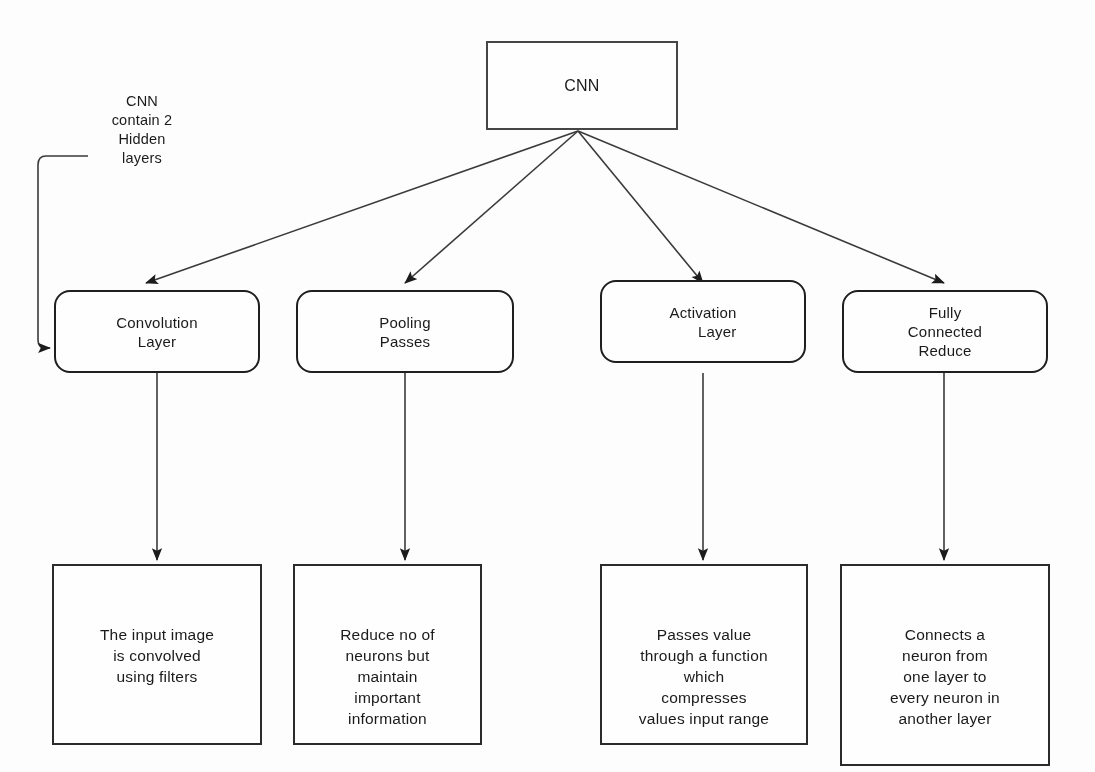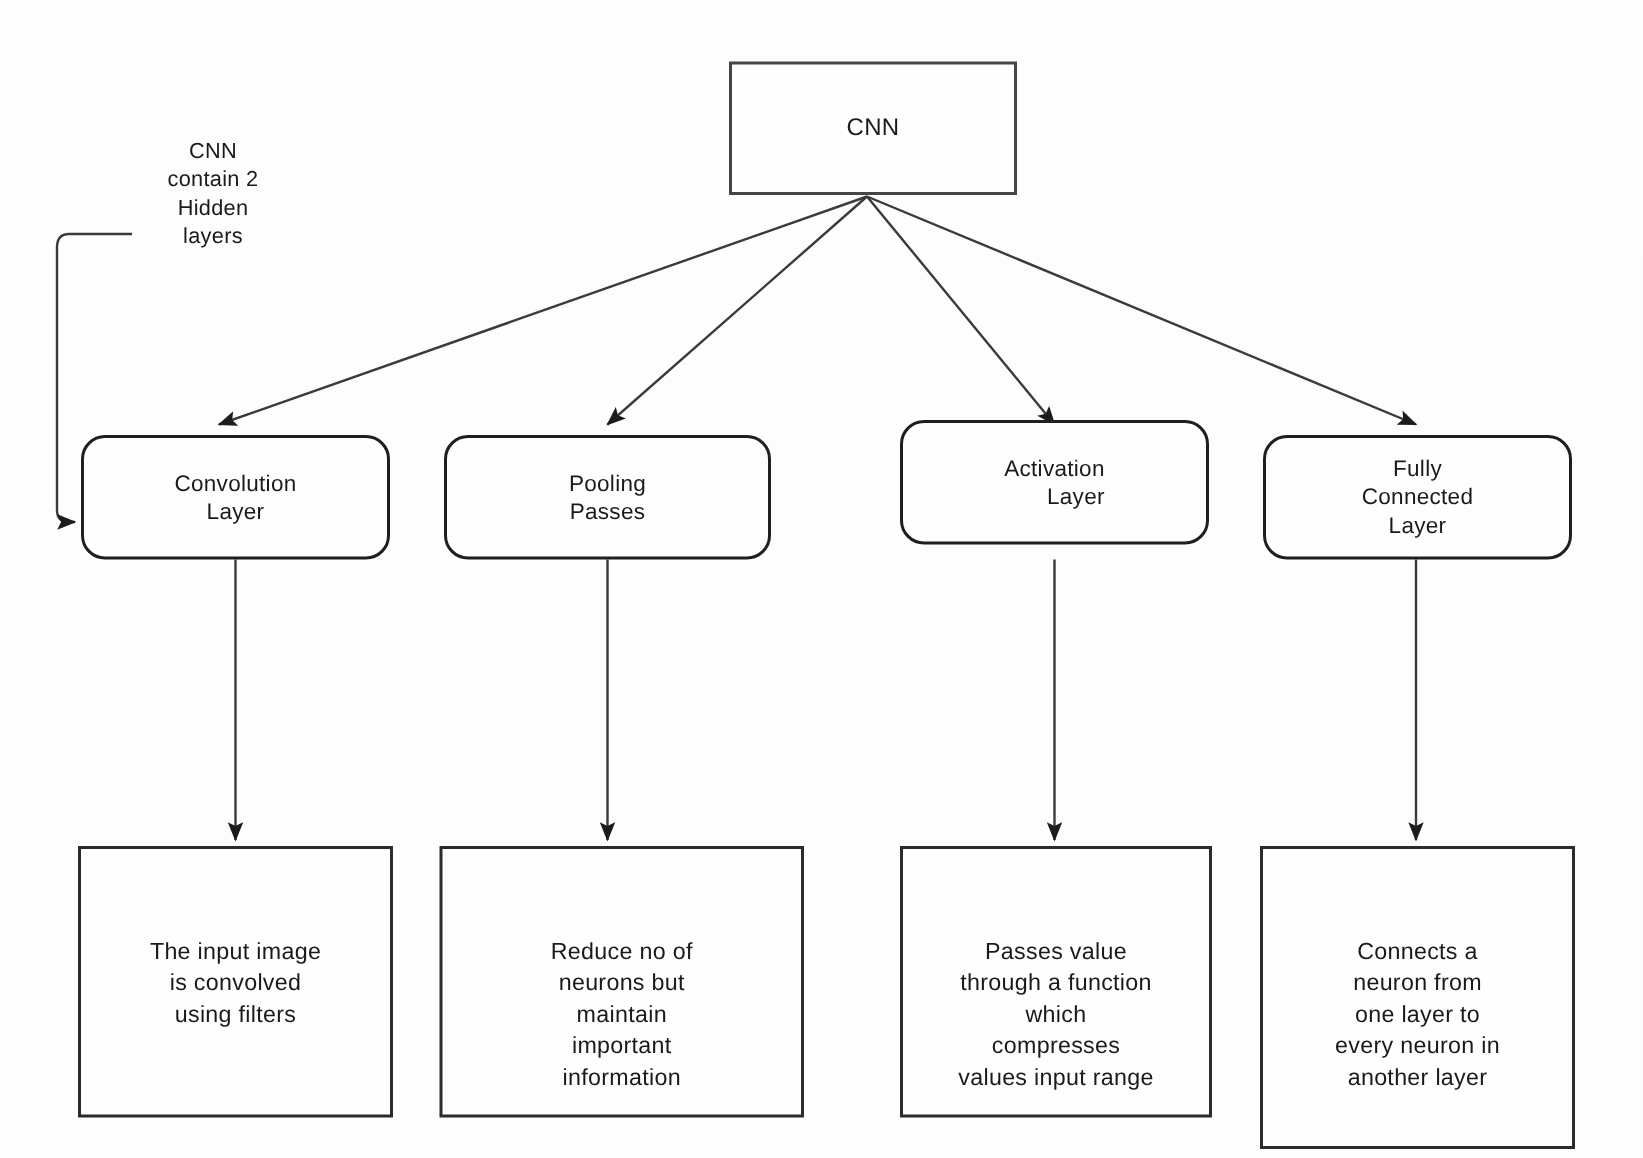--- a/index.html
+++ b/index.html
@@ -118,30 +118,30 @@
   </div>
 
   <div class="node-box node-layer" style="left:600px; top:280px; width:206px; height:83px;text-align:right;">
     <span class="node-label">Activation
 Layer</span>
   </div>
 
   <div class="node-box node-layer" style="left:842px; top:290px; width:206px; height:83px;">
     <span class="node-label">Fully
 Connected
-Layer</span>
+Reduce</span>
   </div>
 
   <div class="node-box node-desc" style="left:52px; top:564px; width:210px; height:181px;">
     <span class="node-label">The input image
 is convolved
 using filters</span>
   </div>
 
-  <div class="node-box node-desc" style="left:293px; top:564px; width:243px; height:181px;">
+  <div class="node-box node-desc" style="left:293px; top:564px; width:189px; height:181px;">
     <span class="node-label">Reduce no of
 neurons but
 maintain
 important
 information</span>
   </div>
 
   <div class="node-box node-desc" style="left:600px; top:564px; width:208px; height:181px;">
     <span class="node-label">Passes value
 through a function

